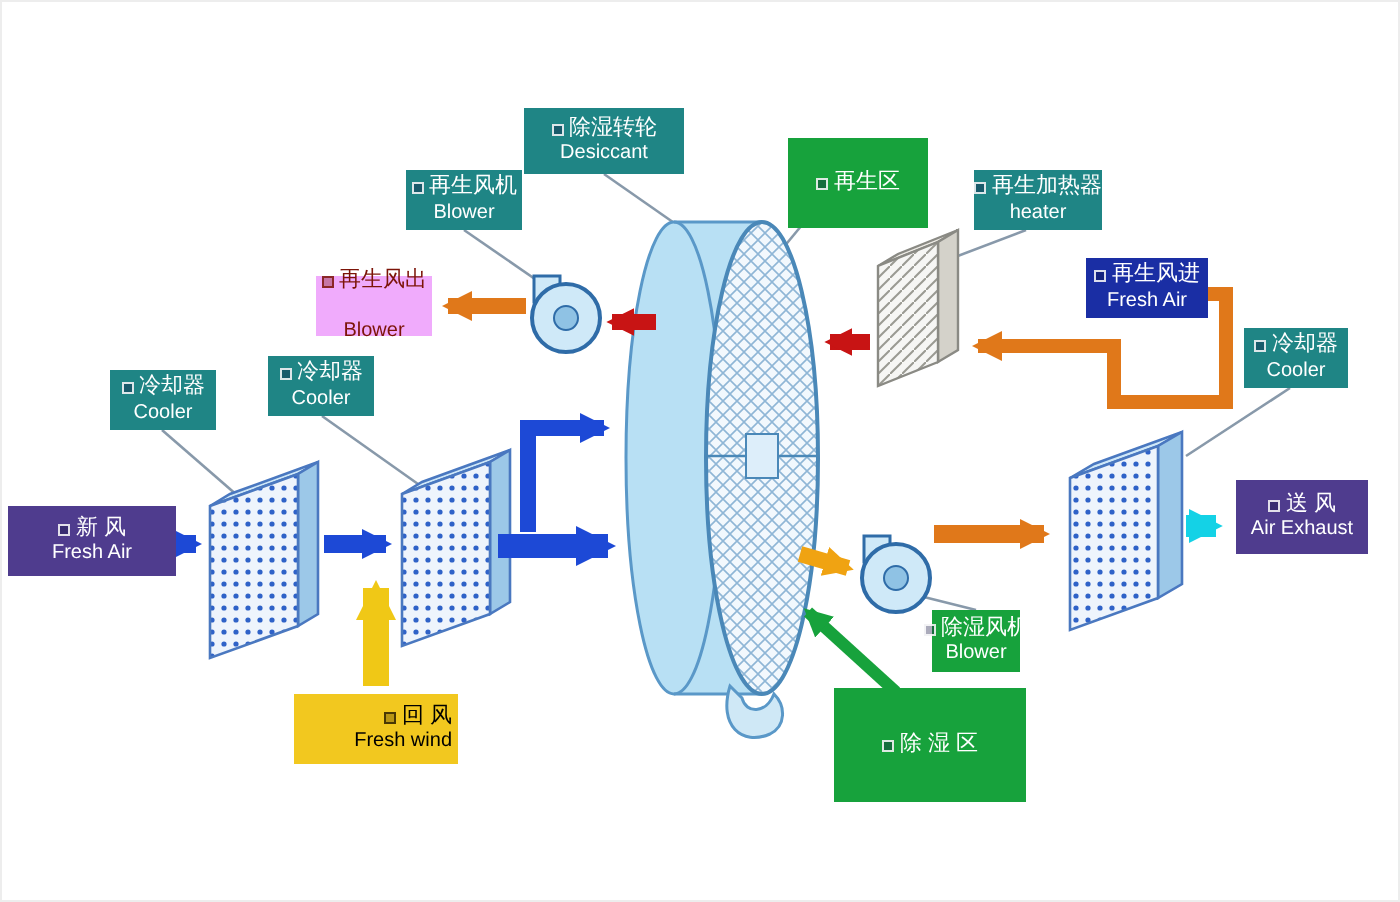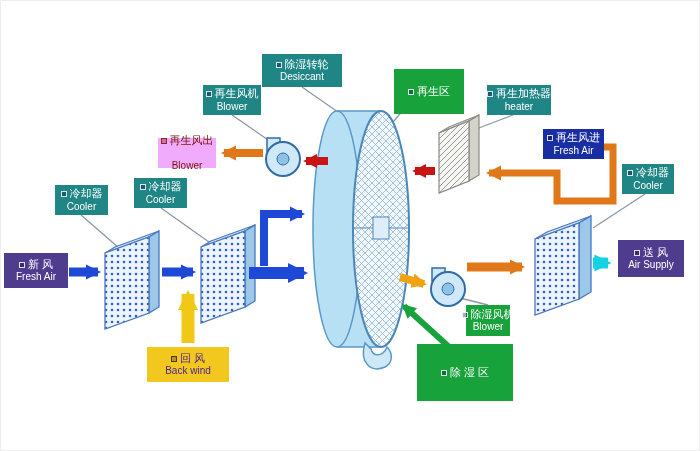--- a/index.html
+++ b/index.html
@@ -18,21 +18,21 @@
   .lbl .zh { font-size:11px; display:flex; align-items:center; gap:3px; white-space:nowrap; }
   .lbl .en { font-size:10px; overflow-wrap:anywhere; }
   .bullet { display:inline-block; width:6px; height:6px;
     border:1px solid rgba(255,255,255,.85); background:rgba(15,15,60,.35); }
   .teal      { background:#1f8585; }
   .green     { background:#17a23c; }
   .purple    { background:#4f3c8e; }
   .navy      { background:#1a2ea4; }
   .orangebox { background:#f0abfc; color:#7c1408;gap:12px; }
   .orangebox .bullet { border-color:rgba(124,20,8,.8); background:rgba(124,20,8,.35); }
-  .yellowbox { background:#f2c81f; color:#4c1d95; }
+  .yellowbox { background:#f2c81f; color:#000000;align-items:flex-end; }
   .yellowbox .bullet { border-color:rgba(45,32,0,.8); background:rgba(45,32,0,.3); }
 </style>
 </head>
 <body>
 
 <div id="stage">
 
   <svg class="layer" width="700" height="451" viewBox="0 0 700 451">
     <defs>
       <pattern id="dots" width="6" height="6" patternUnits="userSpaceOnUse">
@@ -214,42 +214,42 @@
   </div>
 
   <div class="lbl teal" style="left:133px;top:177px;width:53px;height:30px">
     <span class="zh">
         <i class="bullet"></i>
         <span>冷却器</span>
       </span>
     <span class="en">Cooler</span>
   </div>
 
-  <div class="lbl purple" style="left:3px;top:252px;width:64px;height:35px">
+  <div class="lbl purple" style="left:3px;top:252px;width:84px;height:35px">
     <span class="zh">
         <i class="bullet"></i>
         <span>新 风</span>
       </span>
     <span class="en">Fresh Air</span>
   </div>
 
   <div class="lbl purple" style="left:617px;top:239px;width:66px;height:37px">
     <span class="zh">
         <i class="bullet"></i>
         <span>送 风</span>
       </span>
-    <span class="en">Air Supply</span>
+    <span class="en">Air Exhaust</span>
   </div>
 
   <div class="lbl yellowbox" style="left:146px;top:346px;width:82px;height:35px">
     <span class="zh">
         <i class="bullet"></i>
         <span>回 风</span>
       </span>
-    <span class="en">Back wind</span>
+    <span class="en">Fresh wind</span>
   </div>
 
   <div class="lbl green" style="left:465px;top:304px;width:44px;height:31px">
     <span class="zh">
         <i class="bullet"></i>
         <span>除湿风机</span>
       </span>
     <span class="en">Blower</span>
   </div>
 

